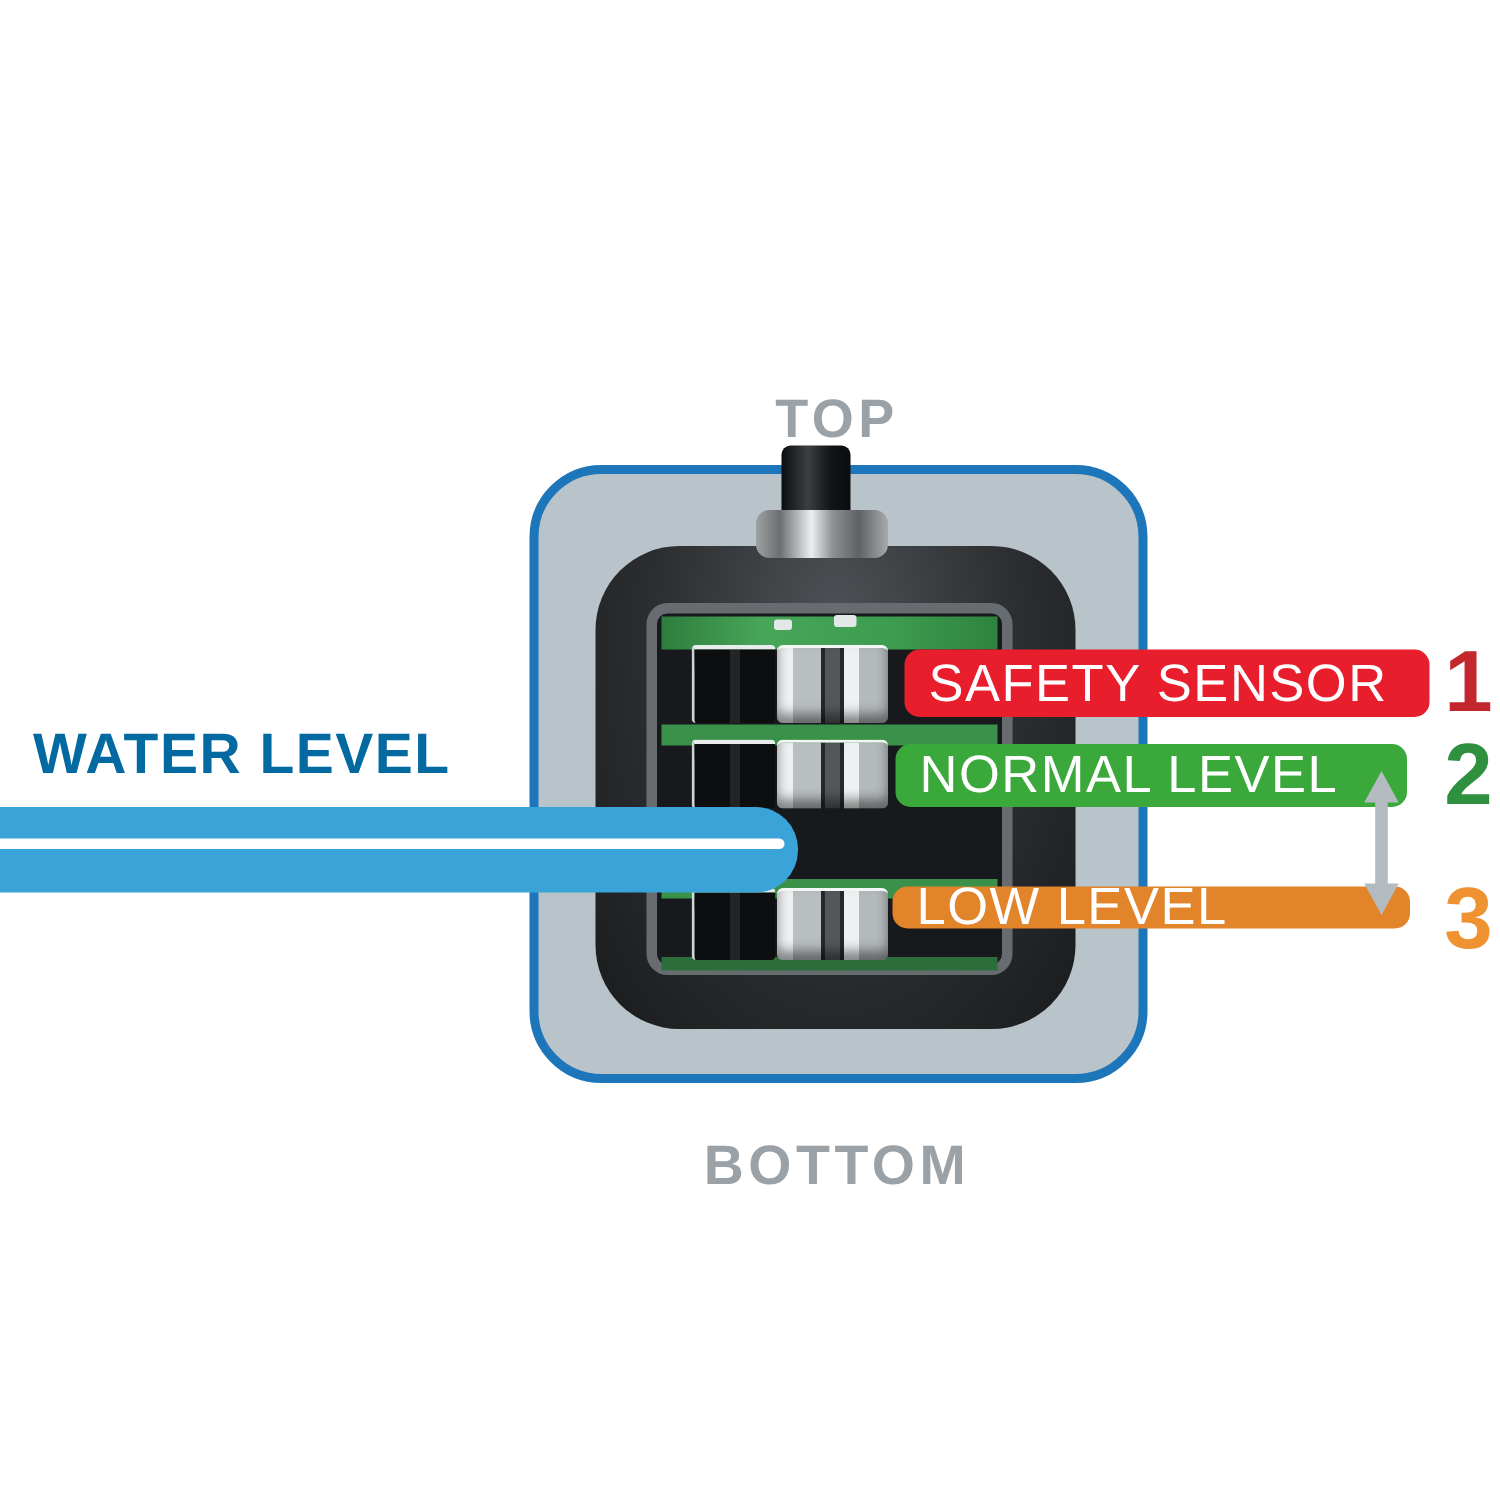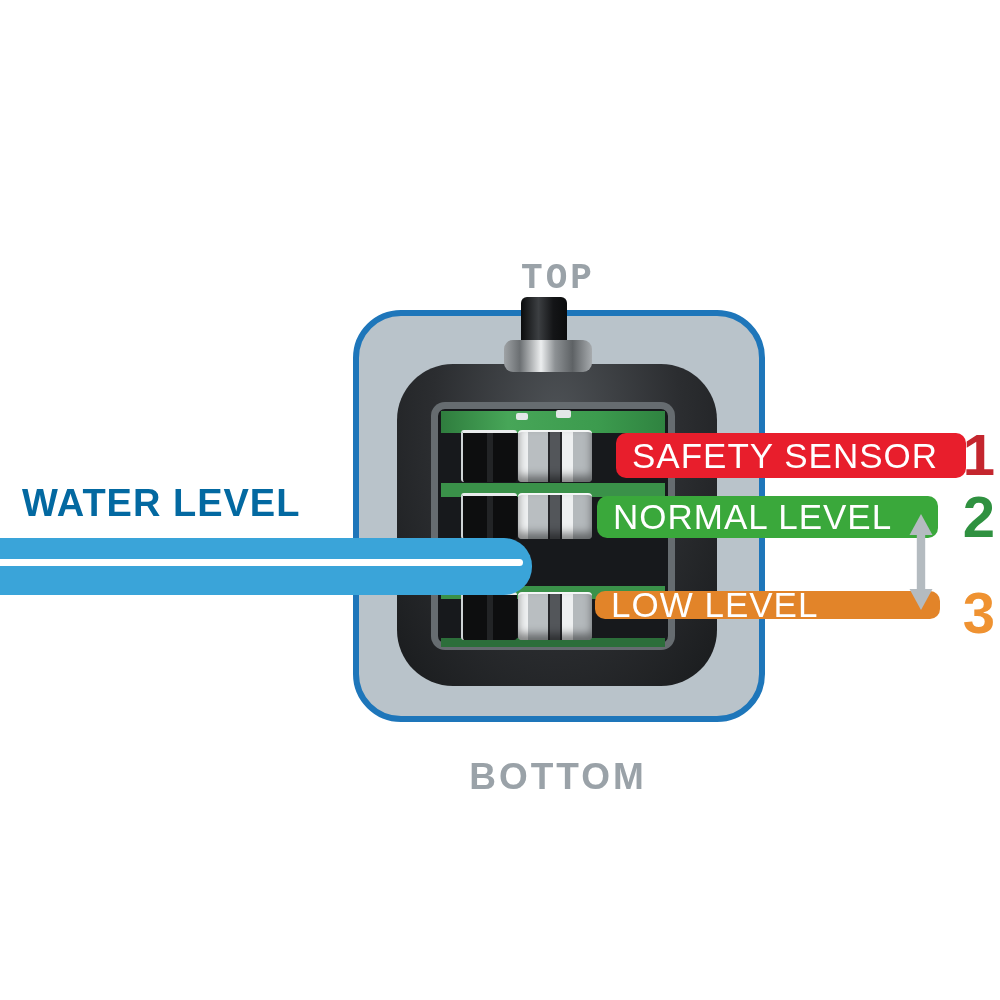--- a/index.html
+++ b/index.html
@@ -6,21 +6,21 @@
   .stage{
     position:relative;width:1000px;height:1000px;background:#ffffff;
     font-family:"Liberation Sans",sans-serif;overflow:hidden;
   }
   .abs{position:absolute;}
   
   .gray-label{
     color:#9aa2a8;font-weight:bold;letter-spacing:3px;
     text-align:center;width:410px;left:353px;
   }
-  .top-label{top:258px;font-size:36px;font-family:Liberation Mono, monospace;}
+  .top-label{top:258px;font-size:36px;}
   .bottom-label{top:756px;font-size:37px;}
   
   .sensor-box{
     left:353px;top:310px;width:400px;height:400px;
     border:6px solid #1e76ba;border-radius:48px;
     background:#b9c3ca;
   }
   
   .cable-stem{
     left:521px;top:297px;width:46px;height:54px;
@@ -78,21 +78,21 @@
   .water-label{
     left:22px;top:482px;font-size:38px;font-weight:bold;
     color:#0369a1;letter-spacing:1px;z-index:6;
   }
   
   .banner{
     display:flex;align-items:center;box-sizing:border-box;
     padding-left:16px;color:#ffffff;font-size:35px;font-weight:400;
     letter-spacing:1px;border-radius:10px;z-index:7;white-space:nowrap;
   }
-  .banner-safety{left:616px;top:433px;width:350px;height:45px;background:#e81e2c;}
+  .banner-safety{left:603px;top:433px;width:350px;height:45px;background:#e81e2c;}
   .banner-normal{left:597px;top:496px;width:341px;height:42px;background:#3aa83b;}
   .banner-low{left:595px;top:591px;width:345px;height:28px;background:#e28429;}
   .level-num{
     left:950px;width:58px;text-align:center;font-size:58px;line-height:58px;
     font-weight:bold;z-index:7;
   }
   .num1{top:426px;color:#c4262e;}
   .num2{top:488px;color:#2f9140;}
   .num3{top:584px;color:#ef9231;}
   

